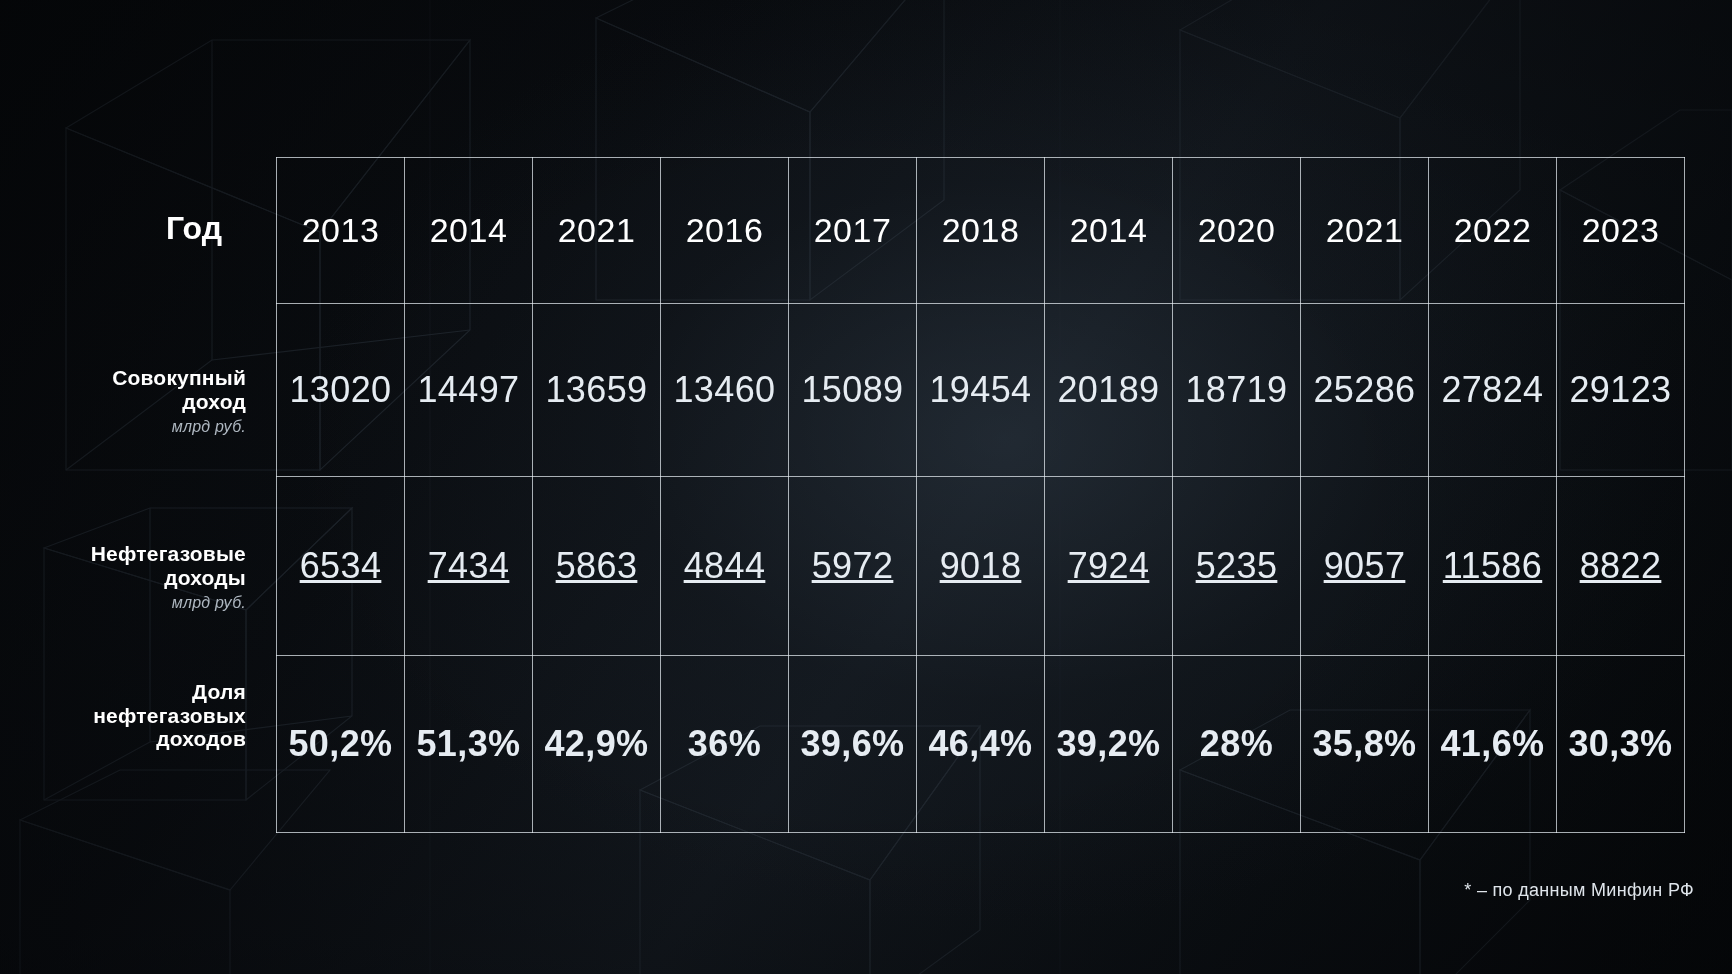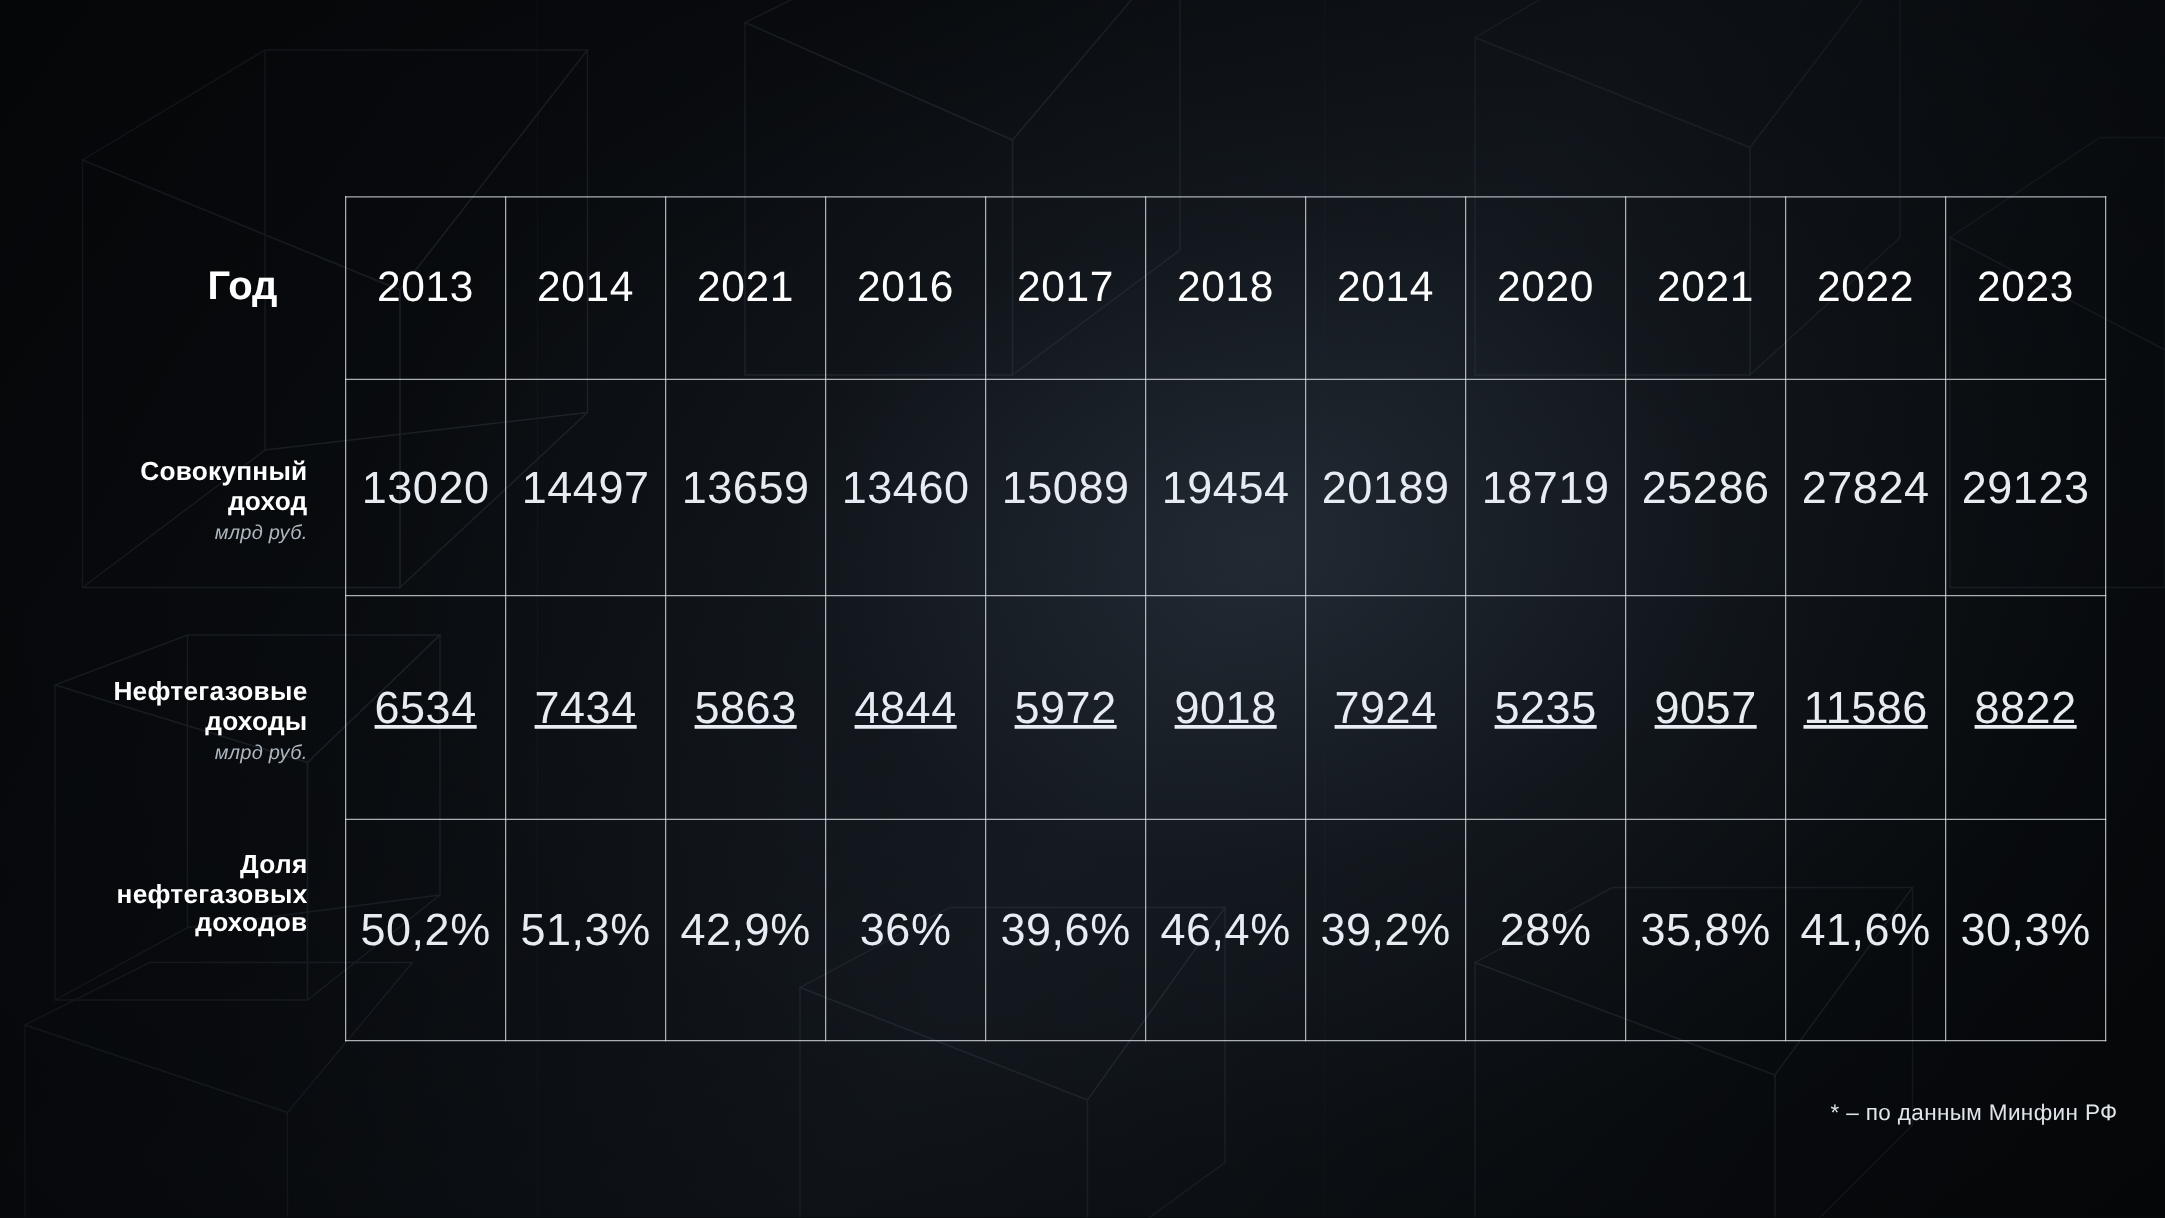--- a/index.html
+++ b/index.html
@@ -67,21 +67,21 @@
     letter-spacing: 0.5px;
     color: #ffffff;
   }
   tr.data-row td {
     font-size: 36px;
     color: #e6ecf2;
     letter-spacing: 0.4px;
   }
   tr.row-total td { height: 172px; }
   tr.row-oil   td { height: 178px; text-decoration: underline; }
-  tr.row-share td { height: 176px; }
+  tr.row-share td { height: 176px; font-weight: bold; }
 
   
   .rowlabel {
     position: absolute;
     right: 1486px; 
     width: 430px;
     text-align: right;
     line-height: 1.12;
     z-index: 4;
   }

